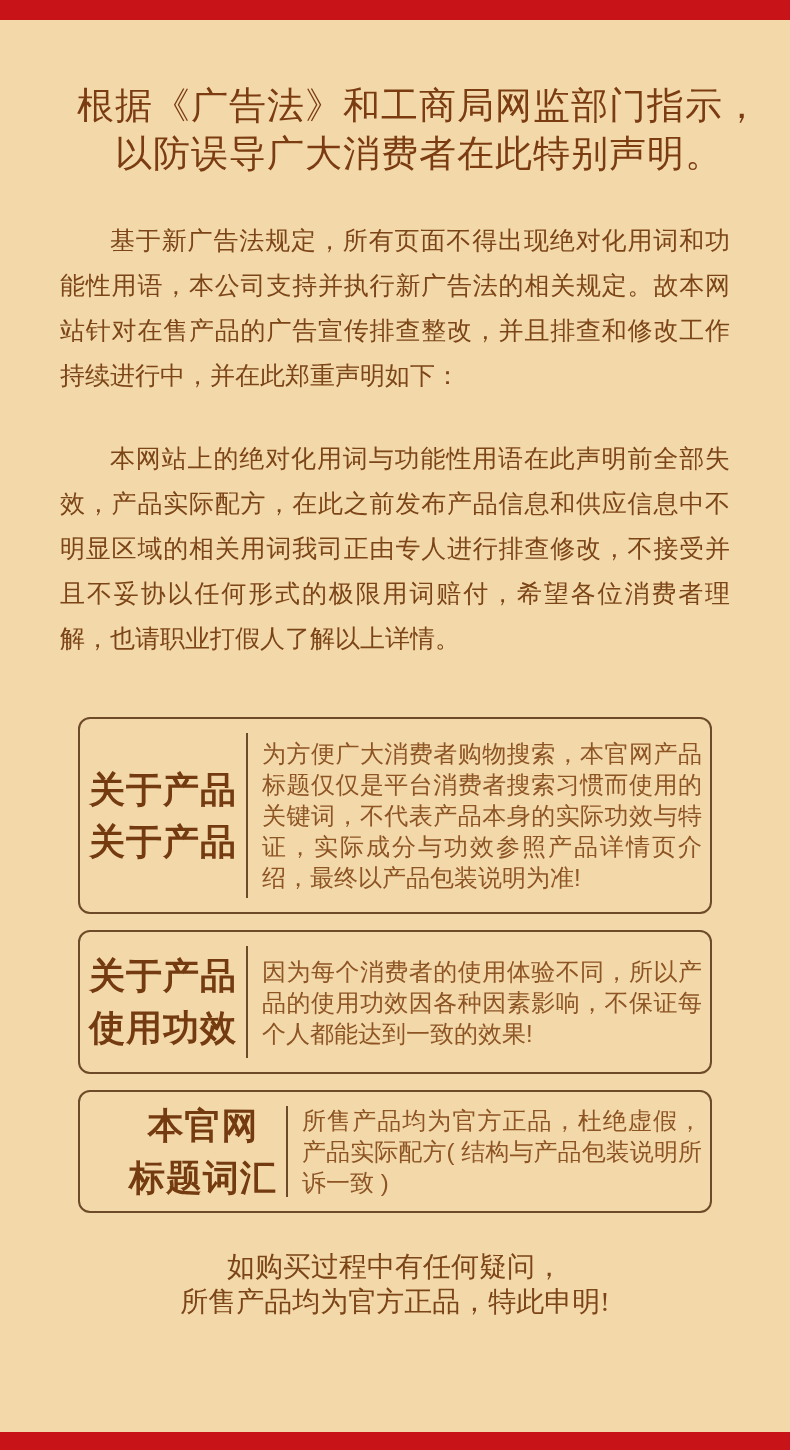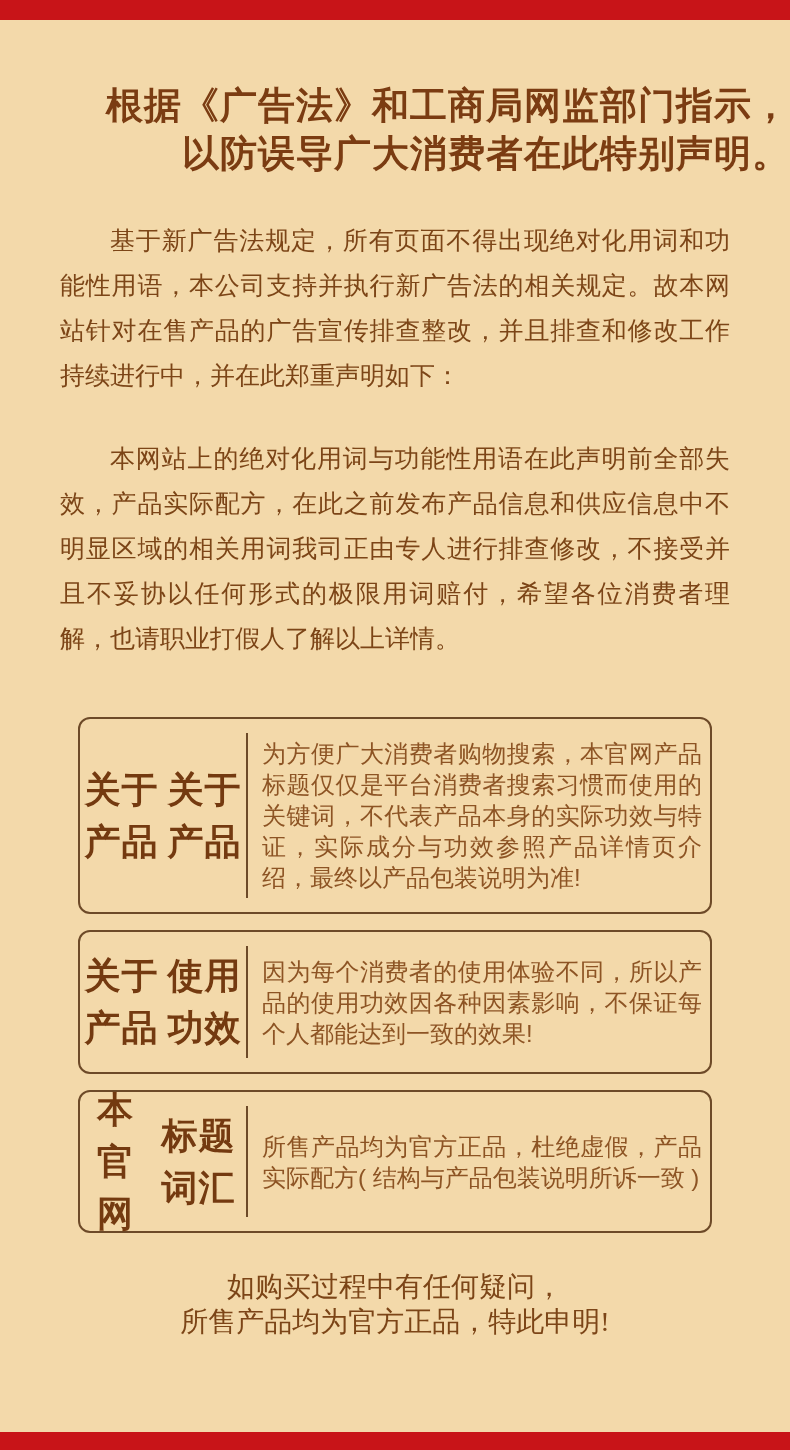--- a/index.html
+++ b/index.html
@@ -15,22 +15,22 @@
     position: absolute;
     left: 0;
     right: 0;
     background: #c81418;
   }
   .bar-top { top: 0; height: 20px; }
   .bar-bottom { bottom: 0; height: 18px; }
 
   .heading {
     padding-top: 82px;
-    text-align: right;
-    font-weight: bold;
+    text-align: center;
+    font-weight: normal;
     font-size: 37px;
     line-height: 48px;
     color: #7b3c12;
     letter-spacing: 1px;
     padding-left: 48px;
   }
 
   .paragraphs {
     margin: 40px 60px 0 60px;
   }
@@ -48,24 +48,25 @@
   .notice-box {
     box-sizing: border-box;
     display: flex;
     align-items: stretch;
     border: 2px solid #6d4a28;
     border-radius: 12px;
     margin-bottom: 16px;
   }
   .box-1 { height: 197px; }
   .box-2 { height: 144px; }
-  .box-3 { height: 143px; }
+  .box-3 { height: 123px; padding-left: 40px; }
   .box-label {
     flex: 0 0 166px;
     display: flex;
+    flex-direction: column;
     justify-content: center;
     align-items: center;
     font-weight: bold;
     font-size: 36px;
     line-height: 52px;
     color: #743a10;
     text-align: center;
     letter-spacing: 1px;
   }
   .box-divider {

